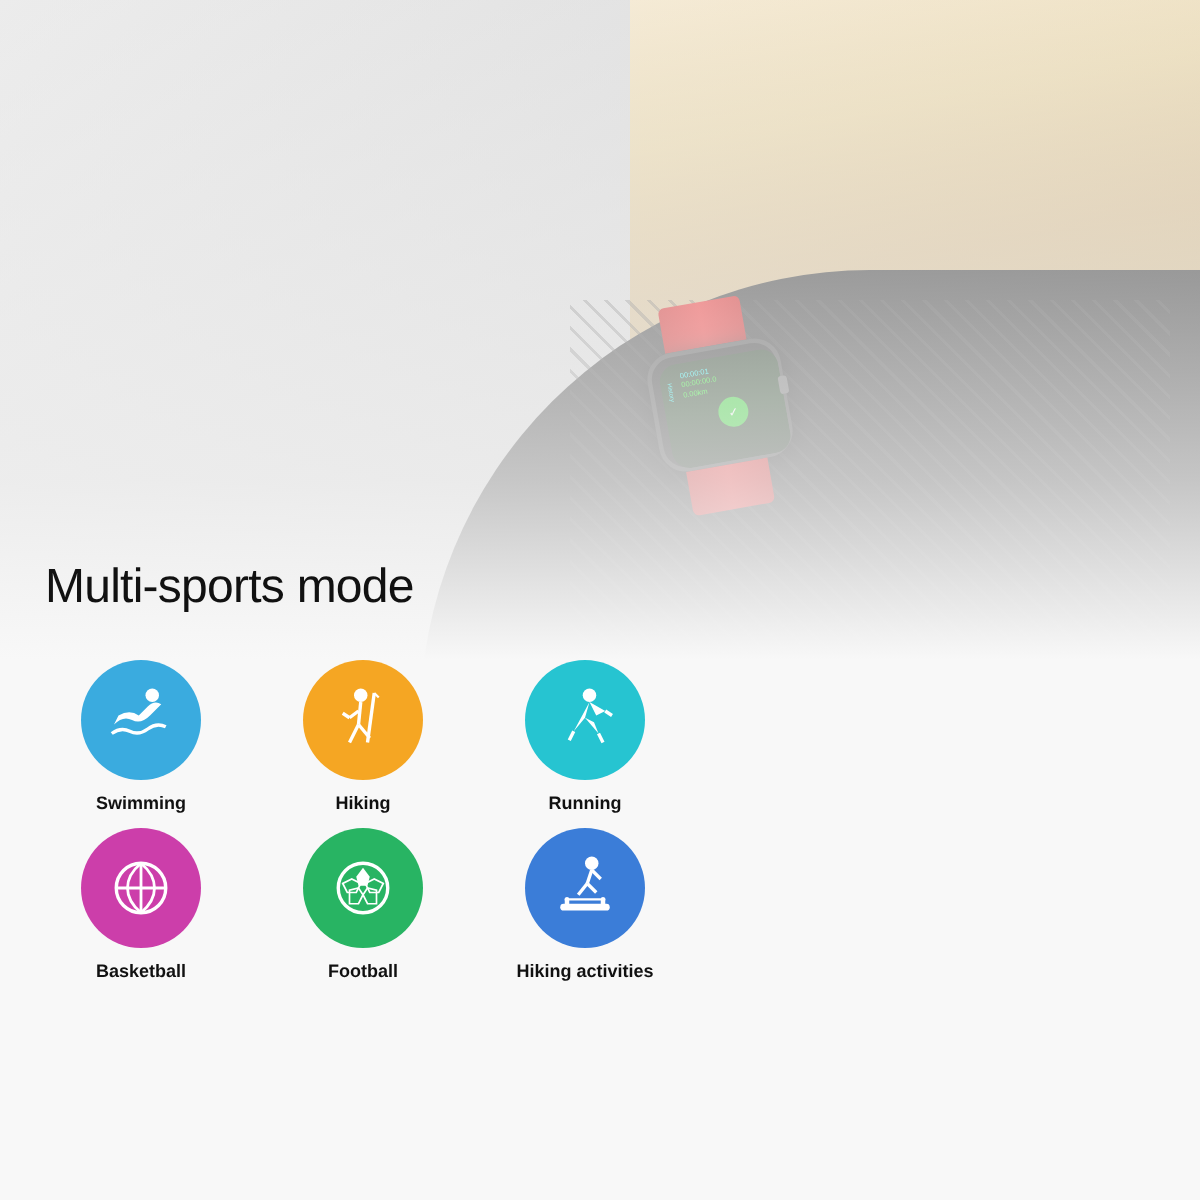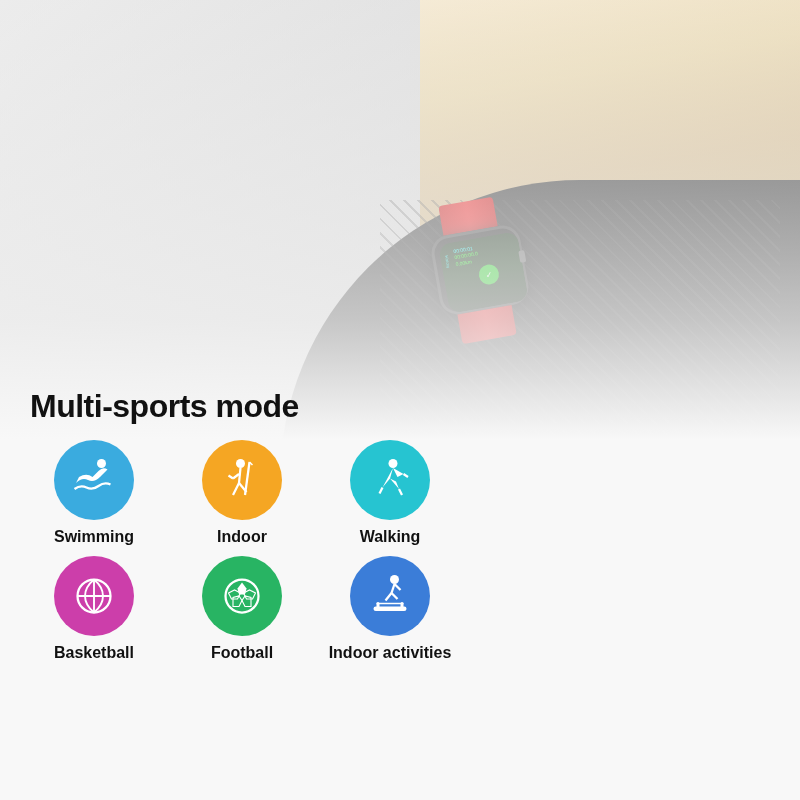--- a/index.html
+++ b/index.html
@@ -126,24 +126,24 @@
       top: 25px;
       width: 6px;
       height: 12px;
       background: #555;
       border-radius: 2px;
     }
 
     
     .title {
       position: absolute;
-      top: 388px;
+      top: 372px;
       left: 30px;
       font-size: 32px;
-      font-weight: 700;
+      font-weight: 400;
       color: #111;
       letter-spacing: -0.5px;
     }
 
     
     .sports-grid {
       position: absolute;
       top: 440px;
       left: 20px;
       width: 760px;
@@ -170,21 +170,21 @@
       height: 80px;
       border-radius: 50%;
       display: flex;
       align-items: center;
       justify-content: center;
       margin-bottom: 8px;
       font-size: 36px;
     }
 
     .sport-label {
-      font-size: 16px;
+      font-size: 12px;
       font-weight: 600;
       color: #111;
       text-align: center;
     }
 
     .color-blue { background: #3aabdf; }
     .color-green { background: #3db87a; }
     .color-yellow { background: #f5a623; }
     .color-cyan { background: #26c4d1; }
     .color-blue2 { background: #2e7bc4; }
@@ -280,35 +280,35 @@
           <line x1="30" y1="16" x2="28" y2="36" stroke="white" stroke-width="3"></line>
           <line x1="28" y1="36" x2="20" y2="52" stroke="white" stroke-width="3"></line>
           <line x1="28" y1="36" x2="38" y2="48" stroke="white" stroke-width="3"></line>
           <line x1="28" y1="24" x2="20" y2="30" stroke="white" stroke-width="3"></line>
           <line x1="20" y1="30" x2="14" y2="26" stroke="white" stroke-width="3"></line>
 
           <line x1="42" y1="8" x2="36" y2="52" stroke="white" stroke-width="3"></line>
           <line x1="42" y1="8" x2="46" y2="12" stroke="white" stroke-width="2"></line>
         </svg>
       </div>
-      <span class="sport-label">Indoor</span>
+      <span class="sport-label">Hiking</span>
     </div>
 
     <div class="sport-item">
       <div class="sport-icon-circle color-cyan">
         <svg viewBox="0 0 64 64">
           <circle cx="36" cy="10" r="6"></circle>
           <path d="M36 16 L32 30 L22 42 M36 16 L42 28 L50 24"></path>
           <path d="M32 30 L40 34 L44 44"></path>
           <line x1="22" y1="42" x2="18" y2="50" stroke="white" stroke-width="3"></line>
           <line x1="44" y1="44" x2="48" y2="52" stroke="white" stroke-width="3"></line>
           <line x1="50" y1="24" x2="56" y2="28" stroke="white" stroke-width="3"></line>
         </svg>
       </div>
-      <span class="sport-label">Walking</span>
+      <span class="sport-label">Running</span>
     </div>
 
 
   </div>
 
   <div class="sports-row">
 
 
     <div class="sport-item">
       <div class="sport-icon-circle color-purple">
@@ -349,17 +349,17 @@
           <line x1="34" y1="28" x2="26" y2="38" stroke="white" stroke-width="3"></line>
           <line x1="34" y1="28" x2="42" y2="36" stroke="white" stroke-width="3"></line>
           <line x1="38" y1="16" x2="46" y2="24" stroke="white" stroke-width="3"></line>
 
           <rect x="10" y="46" width="44" height="6" rx="3" fill="white"></rect>
           <rect x="14" y="40" width="4" height="8" rx="2" fill="white"></rect>
           <rect x="46" y="40" width="4" height="8" rx="2" fill="white"></rect>
           <line x1="14" y1="42" x2="50" y2="42" stroke="white" stroke-width="2"></line>
         </svg>
       </div>
-      <span class="sport-label">Indoor activities</span>
+      <span class="sport-label">Hiking activities</span>
     </div>
 
   </div>
 </div>
 
 </body></html>

